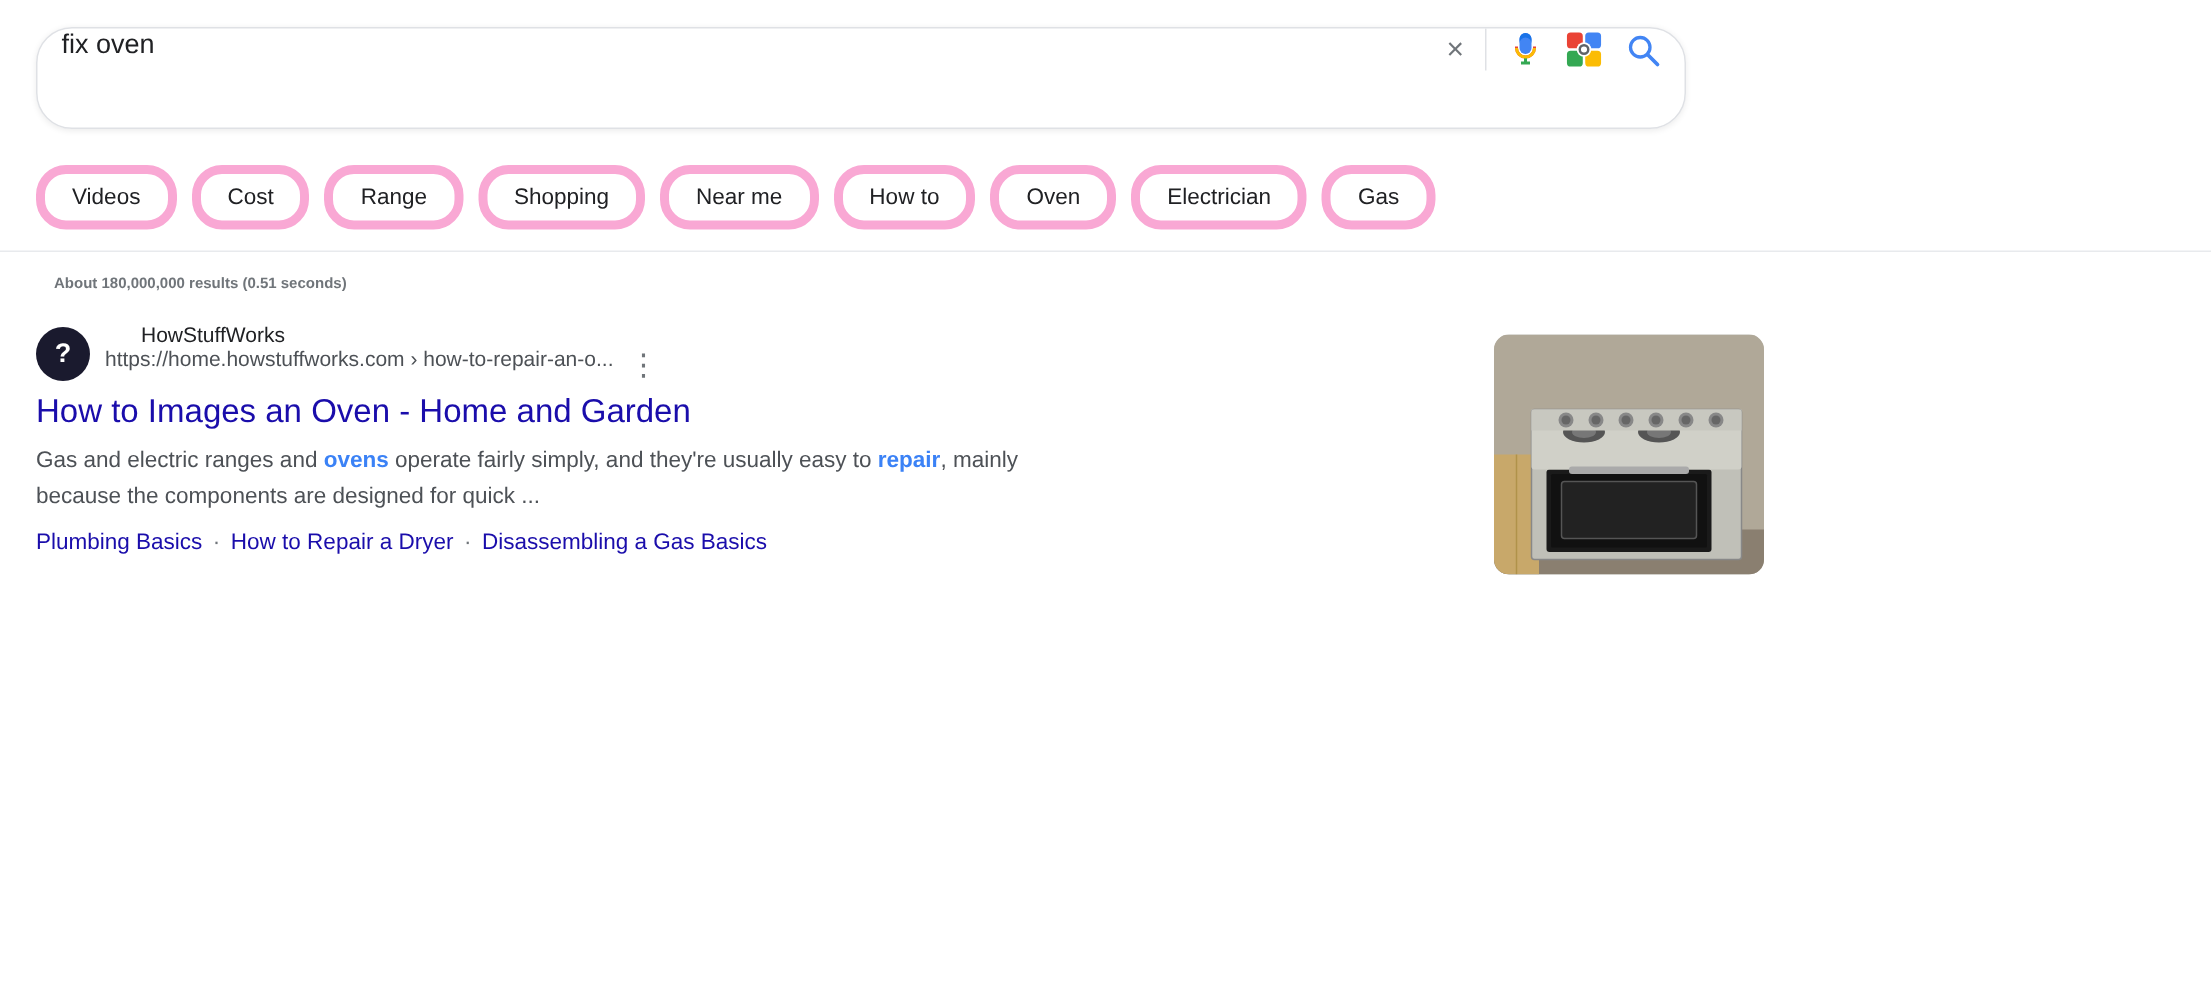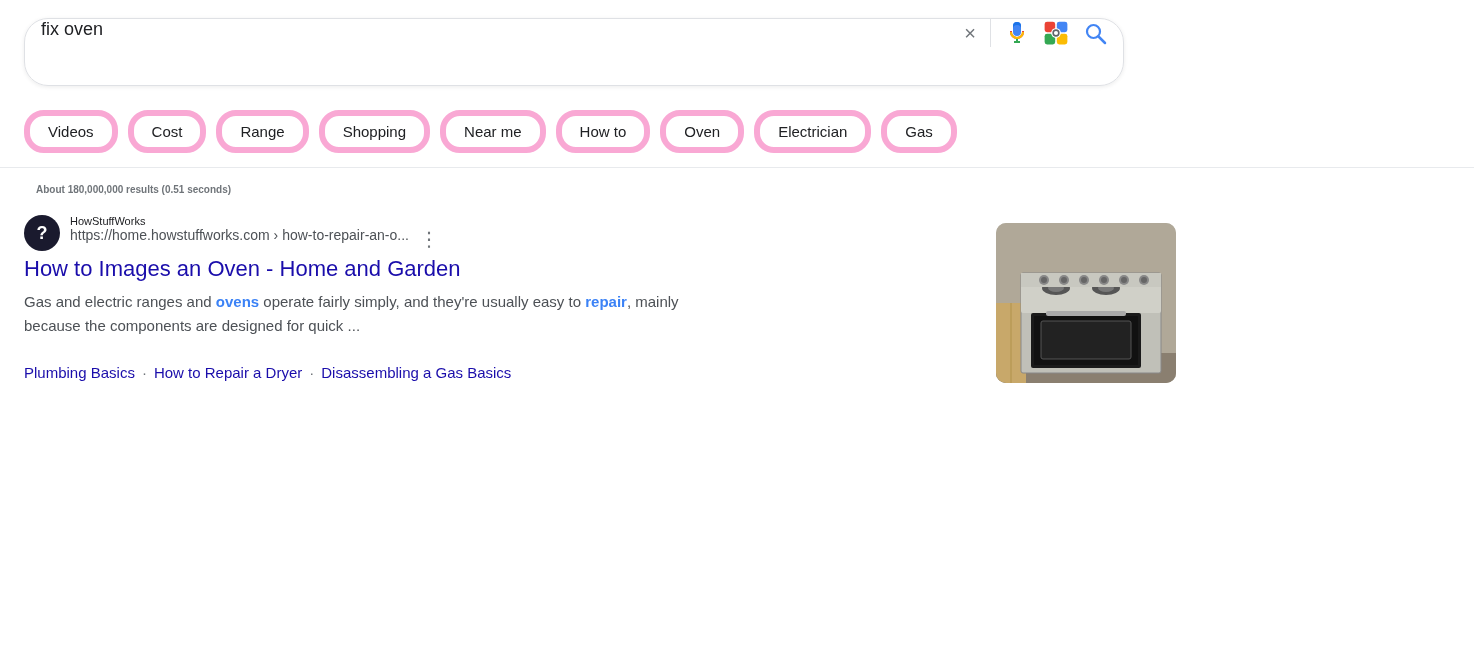--- a/index.html
+++ b/index.html
@@ -130,23 +130,24 @@
       color: #fff;
       font-size: 18px;
       font-weight: bold;
       flex-shrink: 0;
     }
     .site-info {
       display: flex;
       flex-direction: column;
     }
     .site-name {
-      font-size: 11px;
+      font-size: 14px;
       color: #202124;
       font-weight: 500;
+      margin-left: 24px;
     }
     .site-url-row {
       display: flex;
       gap: 6px;
     }
     .site-url {
       font-size: 14px;
       color: #4d5156;
     }
     .three-dots {
@@ -167,21 +168,21 @@
     .result-snippet {
       font-size: 15px;
       color: #4d5156;
       line-height: 1.6;
       max-width: 680px;
     }
     .result-snippet b { color: #3b82f6; }
     .result-links {
       display: flex;
       gap: 0;
-      margin-top: 26px;
+      margin-top: 10px;
       font-size: 15px;
       flex-wrap: wrap;
     }
     .result-link {
       color: #1a0dab;
       text-decoration: none;
       cursor: pointer;
     }
     .result-link-dot {
       color: #70757a;

